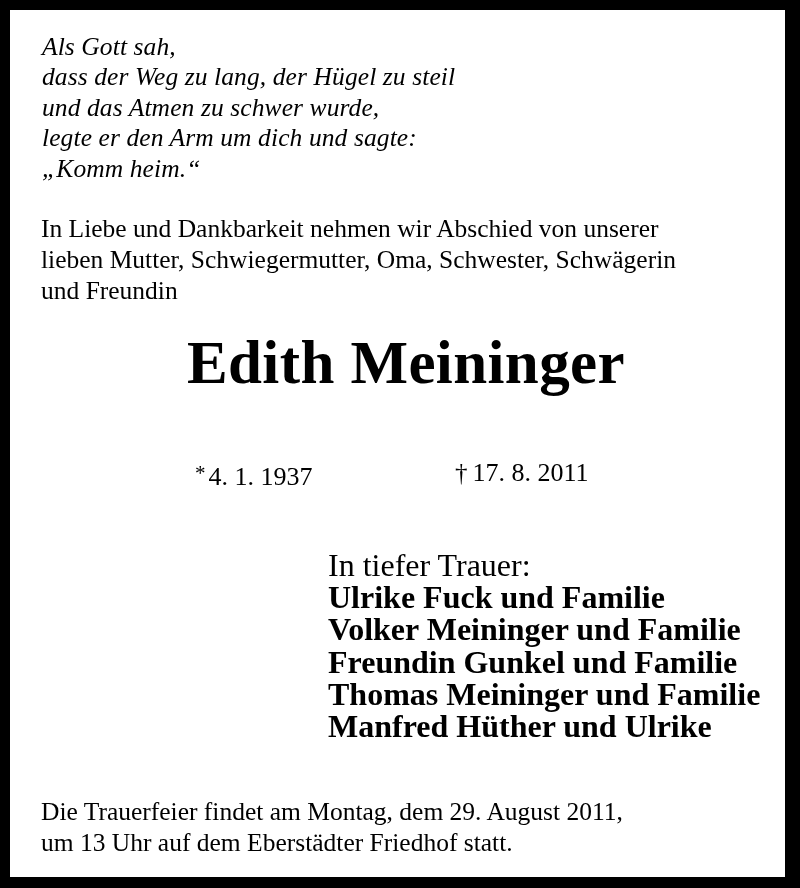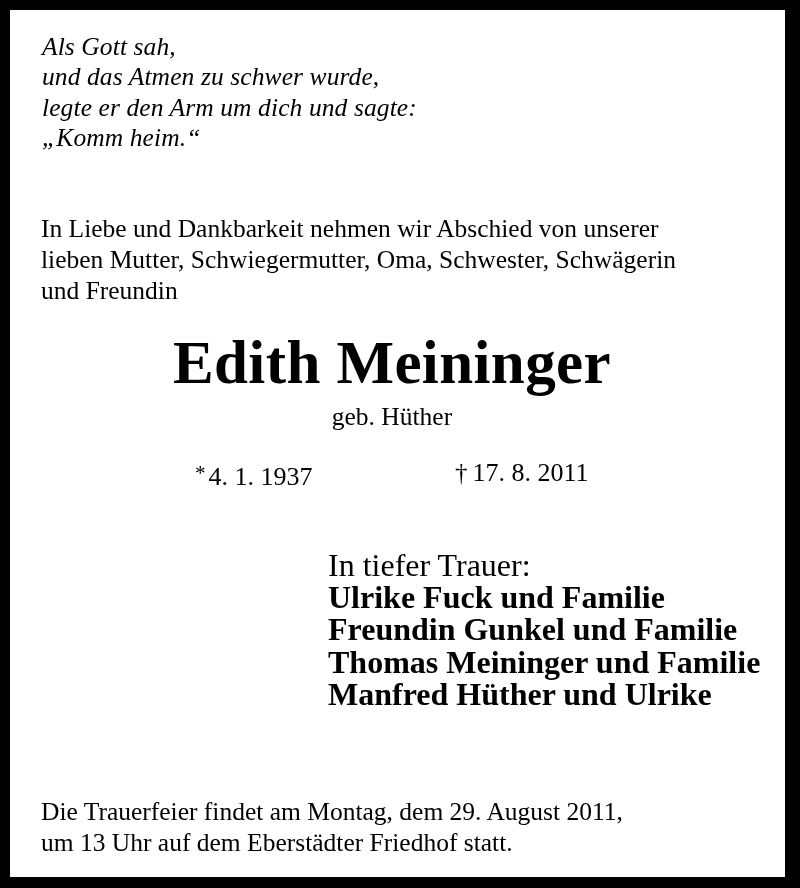--- a/index.html
+++ b/index.html
@@ -57,21 +57,21 @@
     top: 203px;
     width: 740px;
     font-size: 25.5px;
     line-height: 31px;
   }
   .announce .aline { display: block; white-space: nowrap; }
 
   
   .name-block {
     position: absolute;
-    left: 2px;
+    left: 16px;
     top: 320px;
     width: 760px;
     text-align: center;
   }
   .deceased-name {
     font-size: 61px;
     line-height: 66px;
     font-weight: 700;
     letter-spacing: 0.4px;
   }
@@ -139,44 +139,45 @@
   .closing .cline { display: block; white-space: nowrap; }
 </style>
 </head>
 <body>
 
 <div class="notice-frame">
   <div class="notice-body">
 
     <div class="verse">
       <span class="vline">Als Gott sah,</span>
+      <span class="vline">dass der Weg zu lang, der Hügel zu steil</span>
       <span class="vline">und das Atmen zu schwer wurde,</span>
       <span class="vline">legte er den Arm um dich und sagte:</span>
       <span class="vline">„Komm heim.“</span>
     </div>
 
     <div class="announce">
       <span class="aline">In Liebe und Dankbarkeit nehmen wir Abschied von unserer</span>
       <span class="aline">lieben Mutter, Schwiegermutter, Oma, Schwester, Schwägerin</span>
       <span class="aline">und Freundin</span>
     </div>
 
     <div class="name-block">
       <div class="deceased-name">Edith Meininger</div>
-      <div class="maiden-name">geb. Hüther</div>
     </div>
 
     <div class="dates-row">
       <span class="date-birth"><span class="sym-star">*</span><span>4. 1. 1937</span></span>
       <span class="date-death"><span class="sym-cross">†</span><span>17. 8. 2011</span></span>
     </div>
 
     <div class="mourners">
       <span class="mourn-heading">In tiefer Trauer:</span>
       <span class="mourn-name">Ulrike Fuck und Familie</span>
+      <span class="mourn-name">Volker Meininger und Familie</span>
       <span class="mourn-name">Freundin Gunkel und Familie</span>
       <span class="mourn-name">Thomas Meininger und Familie</span>
       <span class="mourn-name">Manfred Hüther und Ulrike</span>
     </div>
 
     <div class="closing">
       <span class="cline">Die Trauerfeier findet am Montag, dem 29. August 2011,</span>
       <span class="cline">um 13 Uhr auf dem Eberstädter Friedhof statt.</span>
     </div>
 

